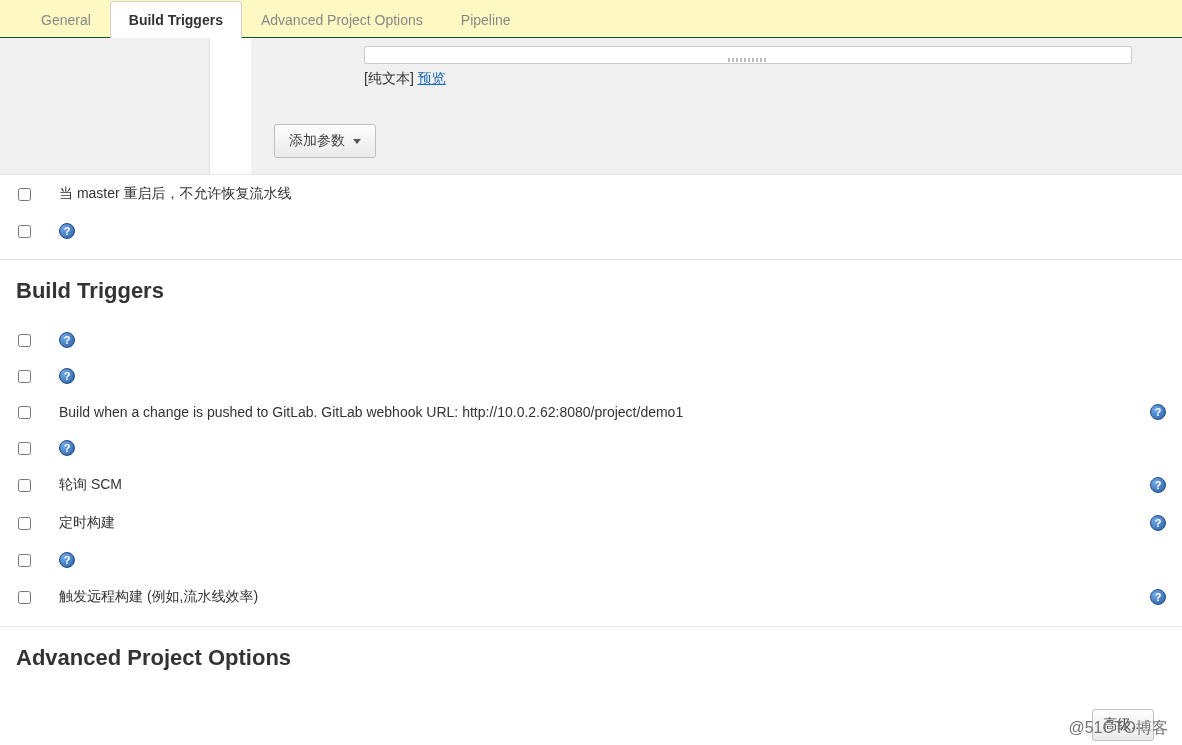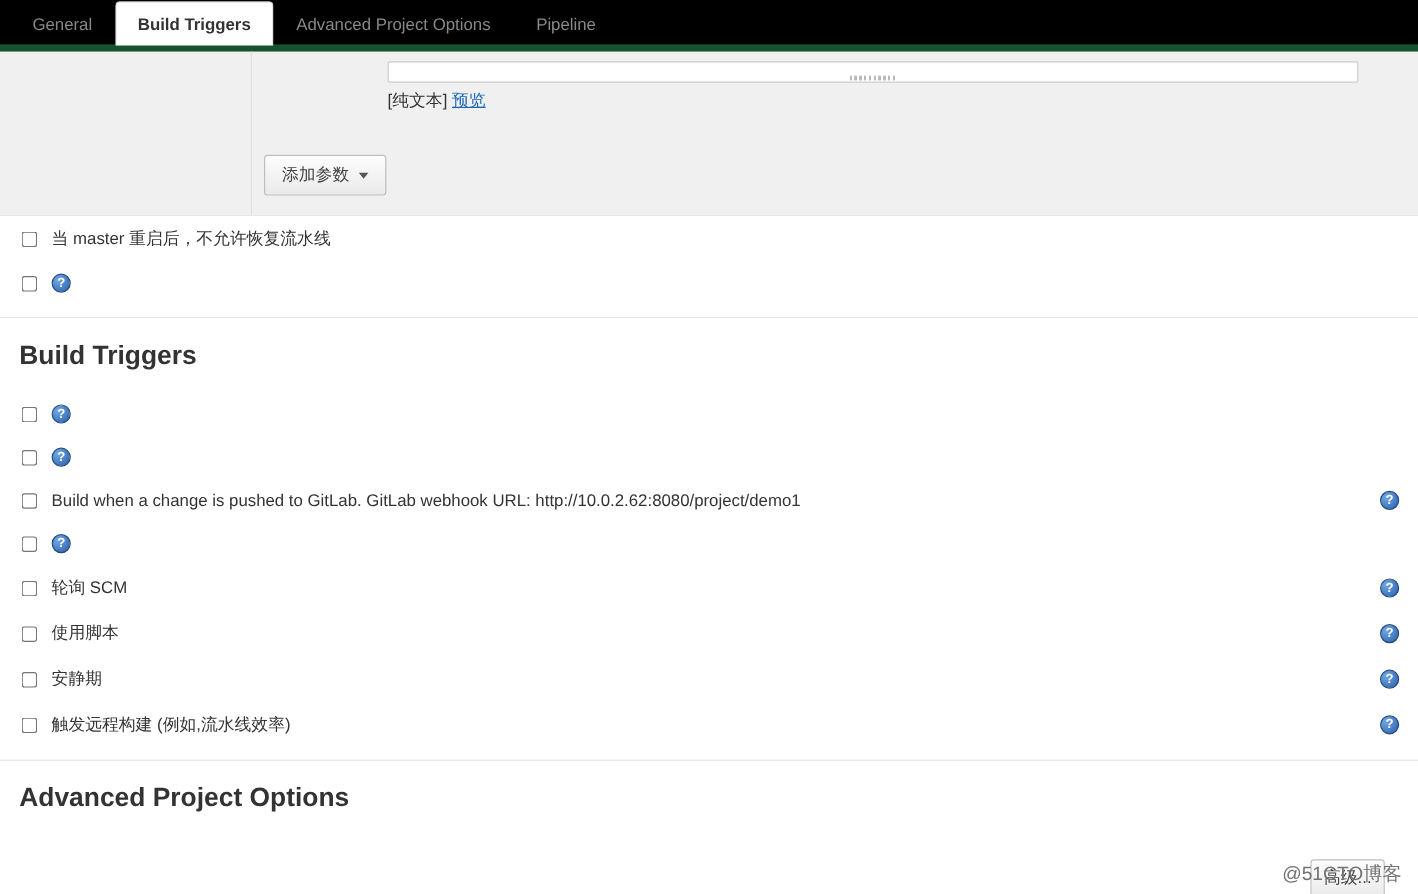--- a/index.html
+++ b/index.html
@@ -6,23 +6,23 @@
   body {
     font-family: Helvetica, Arial, sans-serif;
     font-size: 14px;
     color: #333;
     background: #fff;
     width: 1182px;
   }
   
   .tabbar {
     display: flex;
-    border-bottom: 6px solid #14532d;
-    background: #000000;
-    padding-left: 8px;
+    border-bottom: 1px solid #14532d;
+    background: #fef9c3;
+    padding-left: 22px;
   }
   .tab {
     padding: 10px 18px;
     color: #888;
     cursor: pointer;
     border: 1px solid transparent;
     border-bottom: none;
     position: relative;
     top: 1px;
   }
@@ -30,20 +30,21 @@
     background: #fff;
     color: #333;
     font-weight: bold;
     border-color: #d3d3d3;
     border-radius: 4px 4px 0 0;
   }
   
   .gray-strip {
     display: flex;
     border-bottom: 1px solid #e8e8e8;
+    gap: 41px;
   }
   .gray-strip .gray-left {
     width: 210px;
     background: #f0f0f0;
     border-right: 1px solid #e0e0e0;
   }
   .gray-strip .gray-main {
     flex: 1;
     background: #f0f0f0;
     padding: 8px 20px 16px 8px;
@@ -78,21 +79,21 @@
   }
   .plain-row {
     margin-left: 105px;
     margin-top: 6px;
     font-size: 14px;
     color:#333;
   }
   .plain-row a { color: #1b69b6; text-decoration: underline; cursor:pointer;}
   .add-param-btn {
     margin-top: 36px;
-    margin-left: 2px;
+    margin-left: 15px;
     display: inline-flex;
     align-items: center;
     gap: 8px;
     padding: 7px 14px;
     background: linear-gradient(#fdfdfd,#eaeaea);
     border: 1px solid #bfbfbf;
     border-radius: 3px;
     color: #444;
     font-size: 14px;
     cursor: pointer;
@@ -102,21 +103,21 @@
     border-left: 4px solid transparent;
     border-right: 4px solid transparent;
     border-top: 5px solid #555;
   }
   
   .config-body { padding: 0 16px; }
   .check-row {
     display: flex;
     align-items: center;
     padding: 10px 0;
-    gap: 12px;
+    gap: 28px;
   }
   .check-row input[type="checkbox"]{
     width:13px;height:13px;
     margin-left: 2px;
   }
   .check-row .lbl { flex: 1; color:#333;}
   .help-icon {
     width: 16px; height: 16px;
     border-radius: 50%;
     background: radial-gradient(circle at 30% 30%, #6fa8e6, #2a5ea8);
@@ -225,26 +226,25 @@
     <input type="checkbox" style="">
     <span class="help-icon">?</span>
   </div>
   <div class="check-row">
     <input type="checkbox" style="">
     <span class="lbl">轮询 SCM</span>
     <span class="help-icon">?</span>
   </div>
   <div class="check-row">
     <input type="checkbox" style="">
-    <span class="lbl">使用脚本</span>
-    <span class="help-icon">?</span>
-  </div>
-  <div class="check-row">
-    <input type="checkbox" style="">
-    <span class="lbl">安静期</span>
+    <span class="lbl">定时构建</span>
+    <span class="help-icon">?</span>
+  </div>
+  <div class="check-row">
+    <input type="checkbox" style="">
     <span class="help-icon">?</span>
   </div>
   <div class="check-row">
     <input type="checkbox" style="">
     <span class="lbl">触发远程构建 (例如,流水线效率)</span>
     <span class="help-icon">?</span>
   </div>
 
   <div class="section-divider"></div>
 

